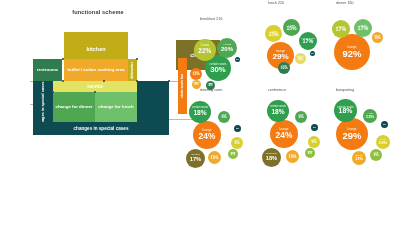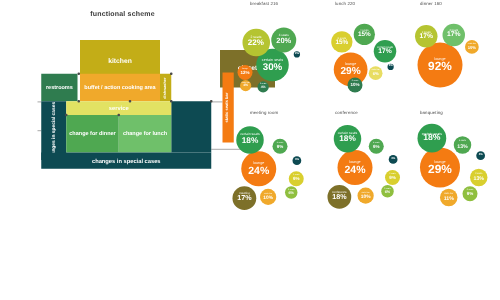--- a/index.html
+++ b/index.html
@@ -188,21 +188,21 @@
     <div class="dot" style="left:62px;  top:80px;"></div>
     <div class="dot" style="left:103px; top:80px;"></div>
     <div class="dot" style="left:136px; top:58px;"></div>
     <div class="dot" style="left:136px; top:80px;"></div>
     <div class="dot" style="left:168px; top:80px;"></div>
     <div class="dot" style="left:94px;  top:91px;"></div>
     <div class="dot" style="left:52px;  top:91px;"></div>
   </div>
 
   <div id="right-panel">
-      <div class="bubble-group" style="left: 0px; top: 0px;">
+      <div class="bubble-group" style="left: 0px; top: 16px;">
         <div class="group-title">breakfast 216</div>
         <div class="bubble" style="width: 26px; height: 26px; left: 9px; top: 39px; background: rgb(47, 158, 79);">
           <span class="bub-label" style="font-size: 3px;">certain seats</span>
           <span class="bub-value" style="font-size: 7.8px;">30%</span>
         </div>
         <div class="bubble" style="width: 21.5px; height: 21.5px; left: -2px; top: 23px; background: rgb(181, 196, 49);">
           <span class="bub-label" style="font-size: 2.6875px;">2 seats</span>
           <span class="bub-value" style="font-size: 6.45px;">22%</span>
         </div>
         <div class="bubble" style="width: 20px; height: 20px; left: 21px; top: 22px; background: rgb(79, 168, 81);">

